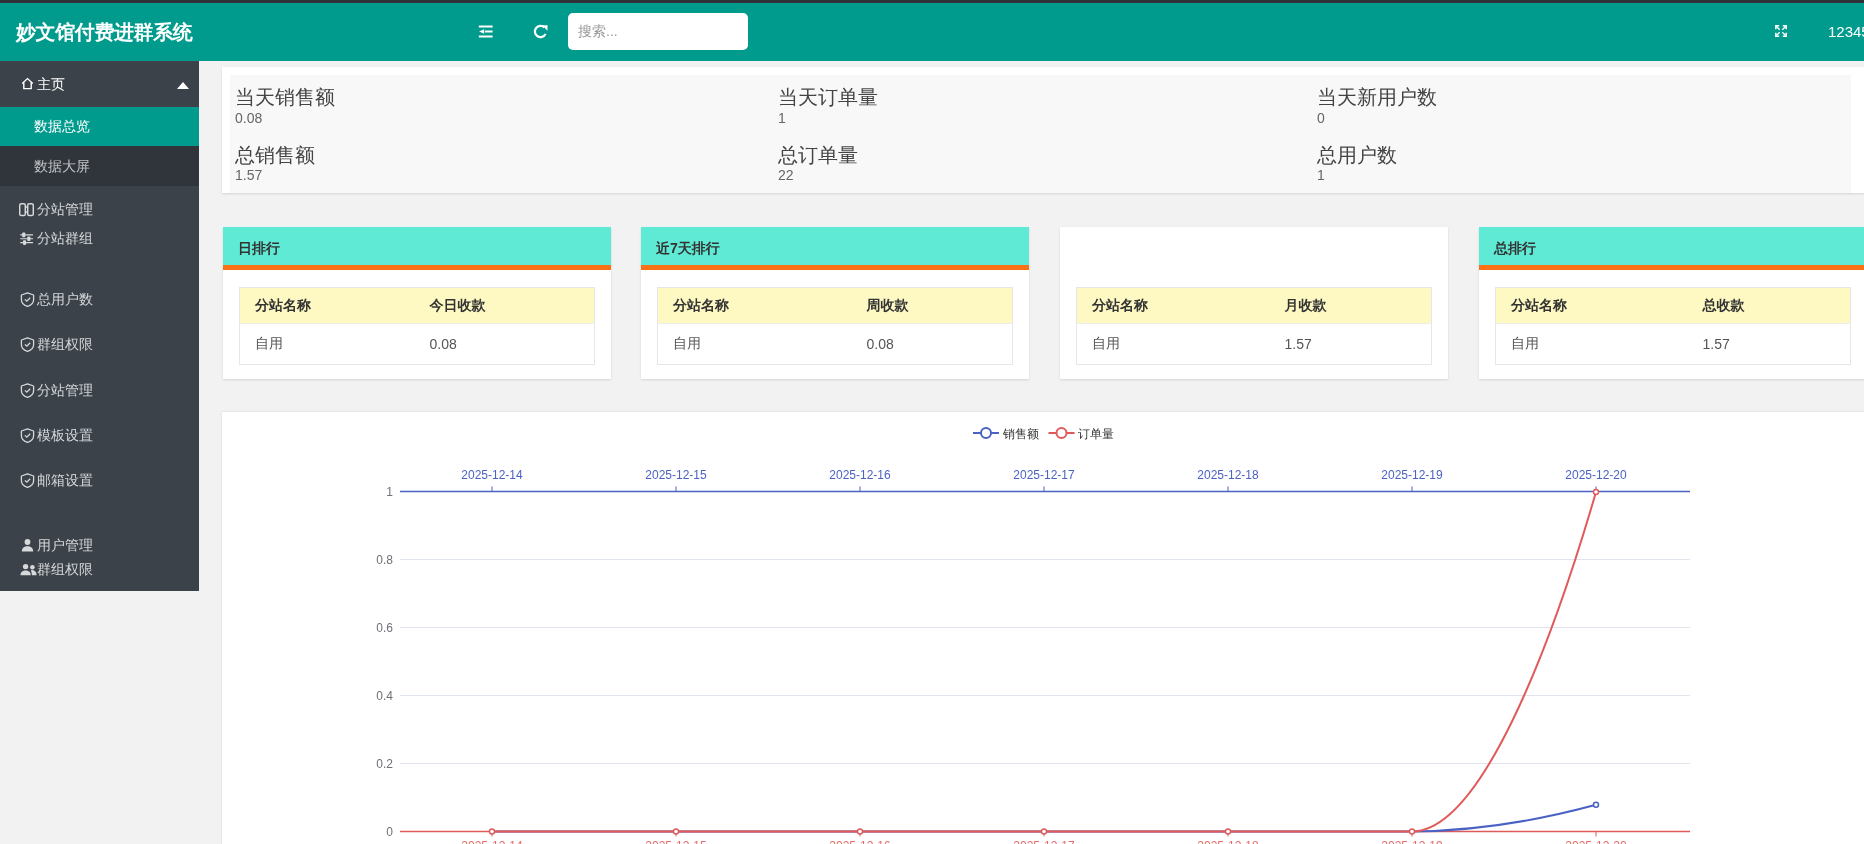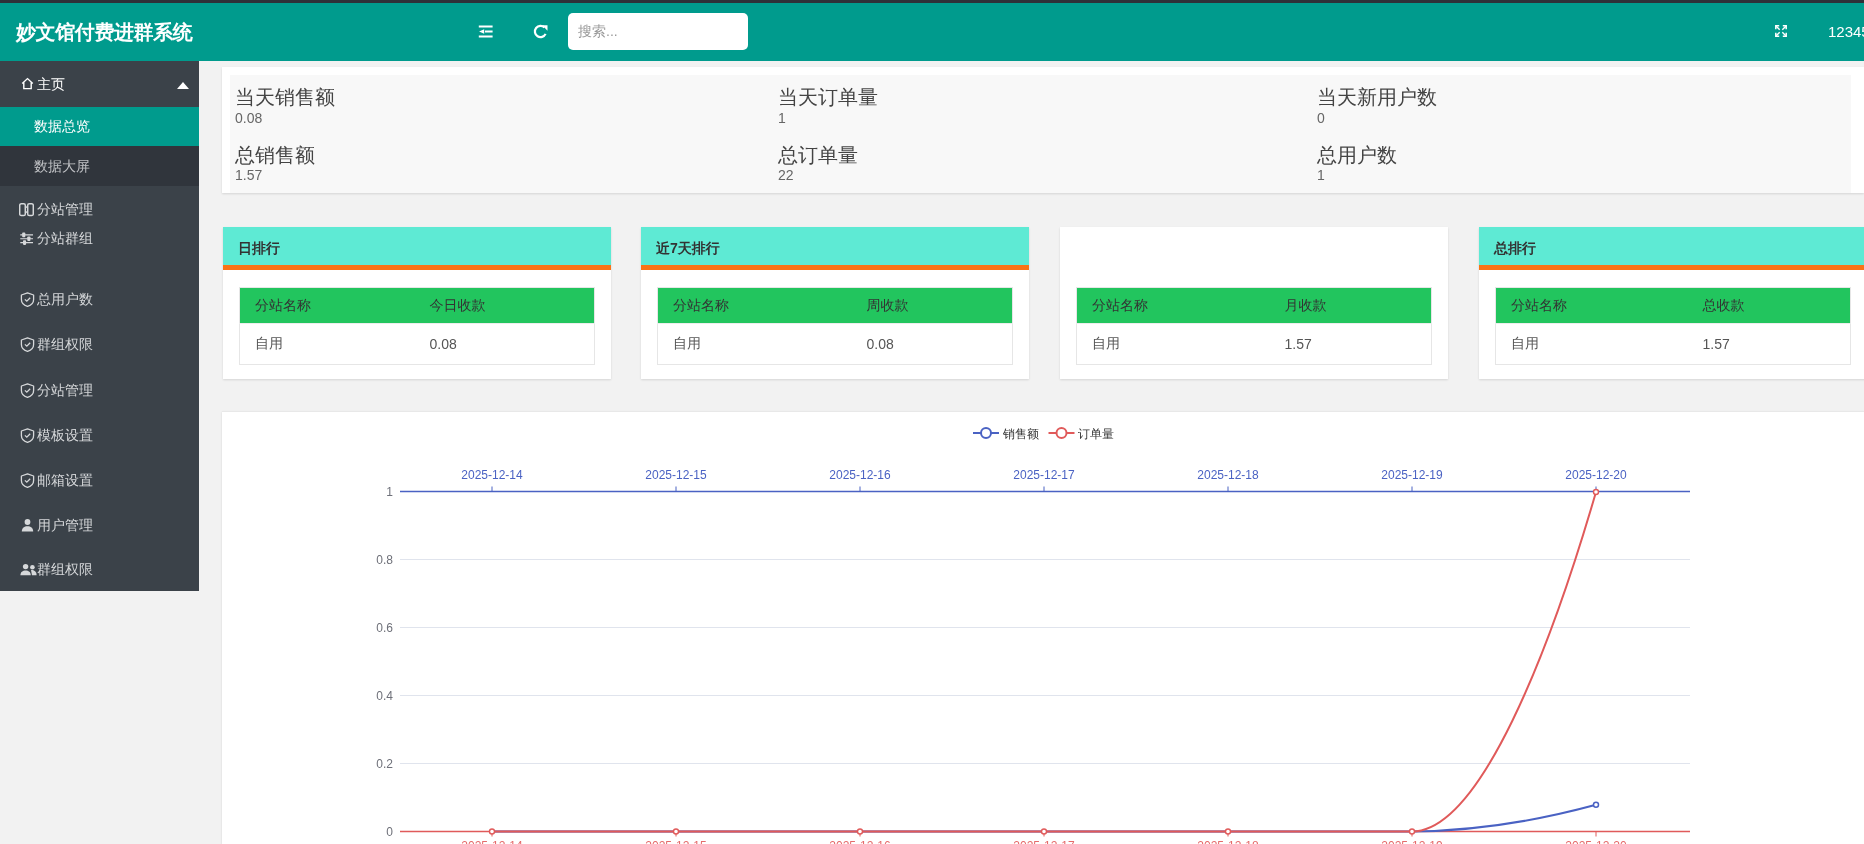--- a/index.html
+++ b/index.html
@@ -23,21 +23,21 @@
 #subdark { left:0; top:146px; width:199px; height:40px; background:#30353c; }
 
 .card { position:absolute; background:#fff; box-shadow:0 1px 2px rgba(0,0,0,0.12); }
 .ctitle { position:absolute; left:15px; font-size:14px; font-weight:bold; color:#333; }
 .chead { position:absolute; left:0; top:0; width:100%; height:43px;
   border-bottom:5px solid #f97316; background:#5eead4; }
 table.rk { border-collapse:collapse; position:absolute; top:60px;
   border:1px solid #e6e6e6; }
 table.rk th, table.rk td { font-size:14px; text-align:left; padding:0 0 0 15px; }
 table.rk th { border-bottom:1px solid #ededed; }
-table.rk th { background:#22c55e; color:#333; font-weight:normal; height:36px; }
+table.rk th { background:#fef9c3; color:#333; font-weight:bold; height:36px; }
 table.rk td { height:41px; color:#555; }
 .slabel { position:absolute; font-size:20px; color:#444; }
 .sval { position:absolute; font-size:14px; color:#666; }
 </style>
 </head>
 <body>
 <svg width="0" height="0" style="position:absolute;">
   <defs>
     <g id="sh">
       <path d="M7.5 0.8 L13.6 3 V7.4 C13.6 11 11.2 13.2 7.5 14.4 C3.8 13.2 1.4 11 1.4 7.4 V3 Z" stroke="#d6d8da" stroke-width="1.3" fill="none" stroke-linejoin="round"></path>
@@ -124,21 +124,21 @@
       <use href="#sh"></use>
     </svg>
   <span class="txt">模板设置</span>
 </div>
 <div class="mi" style="top:458px;height:45px;line-height:45px;">
   <svg style="top:15px;" width="15" height="15" viewBox="0 0 15 15">
       <use href="#sh"></use>
     </svg>
   <span class="txt">邮箱设置</span>
 </div>
-<div class="mi" style="top:503px;height:45px;line-height:45px;padding-left:44px;">
+<div class="mi" style="top:523px;height:45px;line-height:45px;padding-left:44px;">
   <svg style="top:15px;" width="15" height="15" viewBox="0 0 15 15">
     <circle cx="7.5" cy="4" r="2.9" fill="#d6d8da"></circle>
     <path d="M1.8 13.5 C1.8 9.8 4.3 8.2 7.5 8.2 C10.7 8.2 13.2 9.8 13.2 13.5 Z" fill="#d6d8da"></path>
   </svg>
   <span class="txt">用户管理</span>
 </div>
 <div class="mi" style="top:548px;height:43px;line-height:43px;">
   <svg style="top:14px;" width="18" height="15" viewBox="0 0 18 15">
     <circle cx="5.6" cy="4.6" r="2.7" fill="#d6d8da"></circle>
     <path d="M0.4 13.2 C0.4 9.9 2.7 8.4 5.6 8.4 C8.5 8.4 10.8 9.9 10.8 13.2 Z" fill="#d6d8da"></path>

